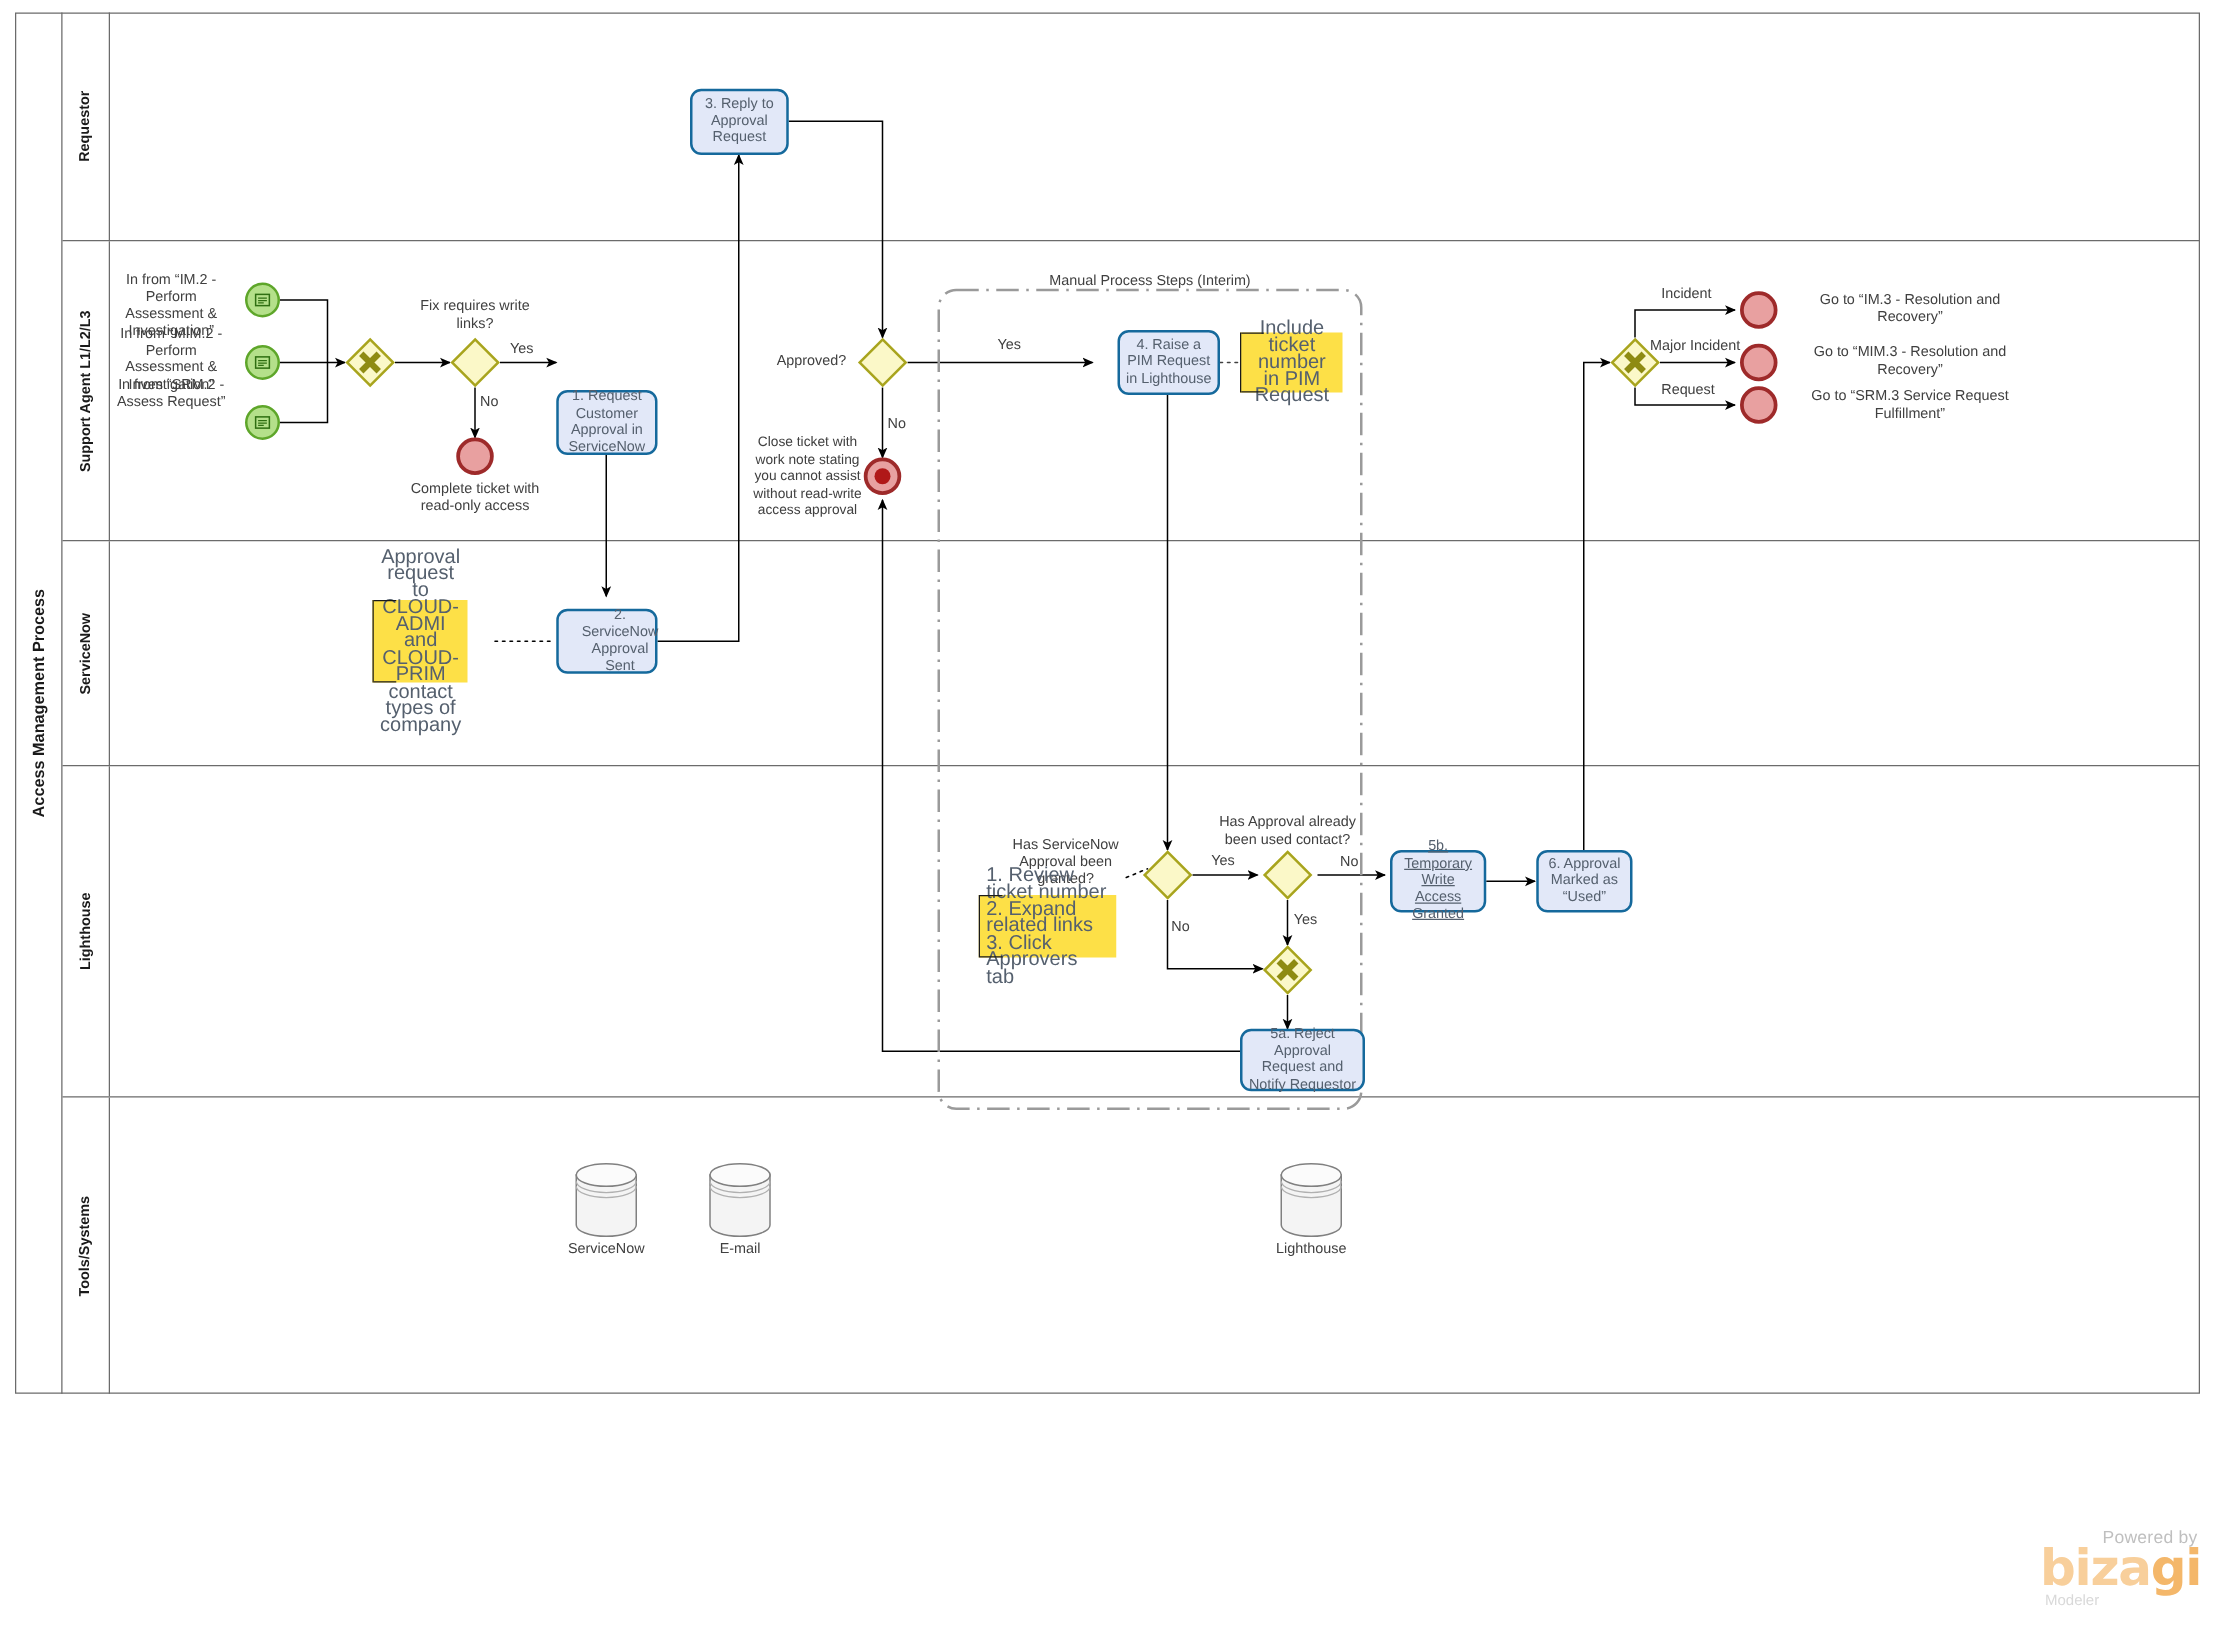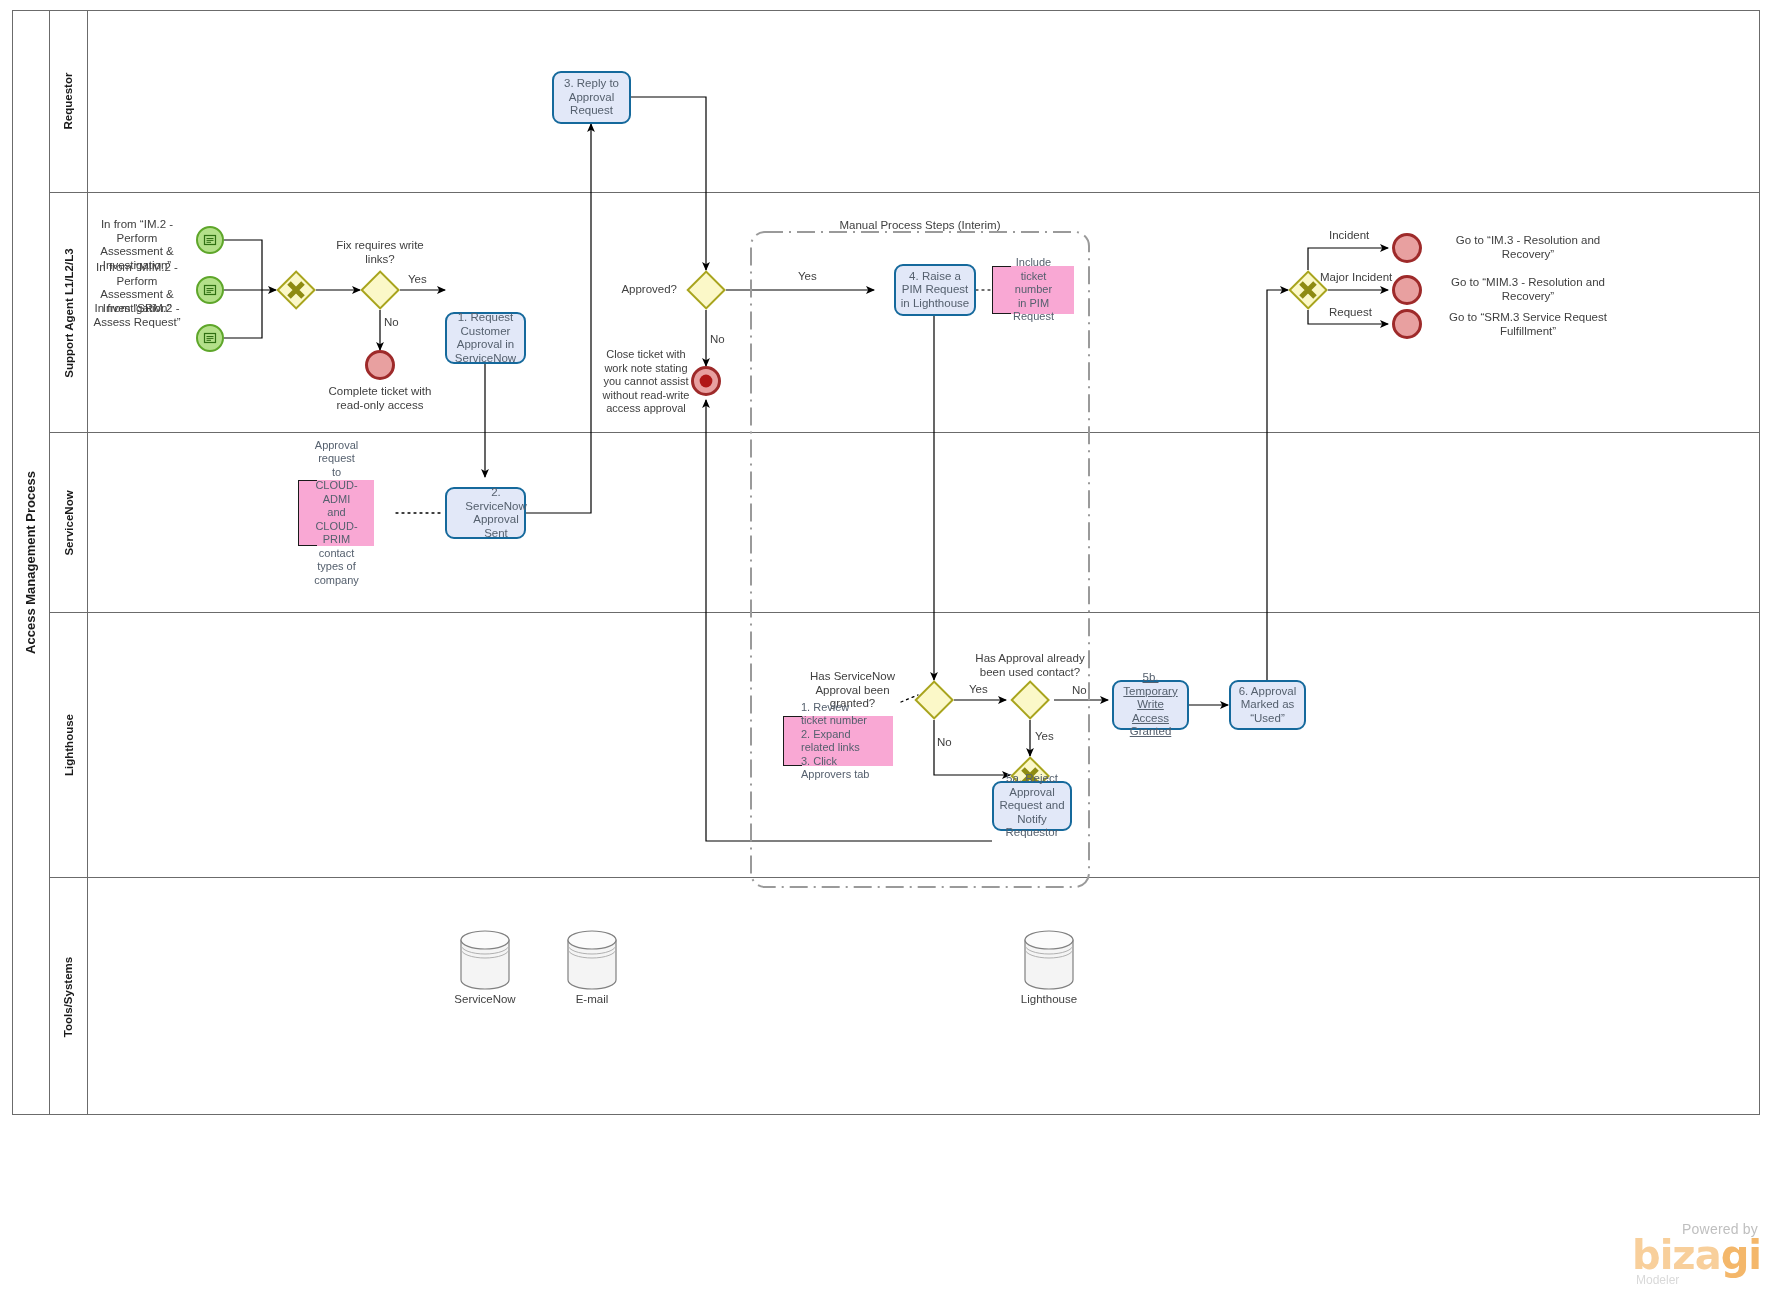--- a/index.html
+++ b/index.html
@@ -42,24 +42,24 @@
   .gw .x{position:absolute;left:0;top:0;width:40px;height:40px;}
 
   
   .ev{position:absolute;border-radius:50%;box-sizing:border-box;}
   .ev.start{width:28px;height:28px;background:#b4e08a;border:2px solid #5ea62a;
       display:flex;align-items:center;justify-content:center;}
   .ev.end{width:30px;height:30px;background:#e8a0a0;border:3px solid #9e2a2a;
       display:flex;align-items:center;justify-content:center;}
 
   
-  .annot{position:absolute;box-sizing:border-box;background:#f9a8d4;
+  .annot{position:absolute;box-sizing:border-box;background:#fde047;
       border-left:1px solid #1a1a1a;
       display:flex;align-items:center;justify-content:center;text-align:center;
-      font-size:11px;line-height:13.5px;color:#55606e;padding:3px 17px;}
+      font-size:16px;line-height:13.5px;color:#55606e;padding:3px 5px;}
   .annot.left-align{justify-content:flex-start;text-align:left;}
   .annot::before,.annot::after{content:"";position:absolute;left:0;width:18px;
       border-top:1.6px solid #1a1a1a;}
   .annot::before{top:0;}
   .annot::after{bottom:0;}
 
   
   .lbl{position:absolute;font-size:11.5px;line-height:13.5px;color:#404040;
        text-align:center;}
   .lbl.sm{font-size:11px;}
@@ -300,21 +300,21 @@
       <div class="dia"></div>
       <svg class="x" viewBox="0 0 40 40">
         <path d="M13 13 L27 27 M27 13 L13 27" stroke="#8e8b12" stroke-width="5" stroke-linecap="butt"></path>
       </svg>
     </div>
 
     <div class="task" style="left:1112px;top:680px;width:77px;height:50px;text-decoration:underline;">5b. Temporary Write Access Granted</div>
 
     <div class="task" style="left:1229px;top:680px;width:77px;height:50px;">6. Approval Marked as “Used”</div>
 
-    <div class="task" style="left:992px;top:781px;width:80px;height:50px;">5a. Reject Approval Request and Notify Requestor</div>
+    <div class="task" style="left:992px;top:823px;width:100px;height:50px;">5a. Reject Approval Request and Notify Requestor</div>
 
     <div class="ds" style="left:459px;top:930px;">
       <svg viewBox="0 0 52 60" width="52" height="60">
         <path d="M2,10 L2,50 a24,9 0 0 0 48,0 L50,10 Z" fill="#f4f4f4" stroke="#808080" stroke-width="1.2"></path>
         <ellipse cx="26" cy="10" rx="24" ry="9" fill="#fbfbfb" stroke="#808080" stroke-width="1.2"></ellipse>
         <path d="M2,15 a24,9 0 0 0 48,0" fill="none" stroke="#b0b0b0" stroke-width="1"></path>
         <path d="M2,19 a24,9 0 0 0 48,0" fill="none" stroke="#b0b0b0" stroke-width="1"></path>
       </svg>
     </div>
     <div class="ds-lbl" style="left:425px;top:993px;">ServiceNow</div>

